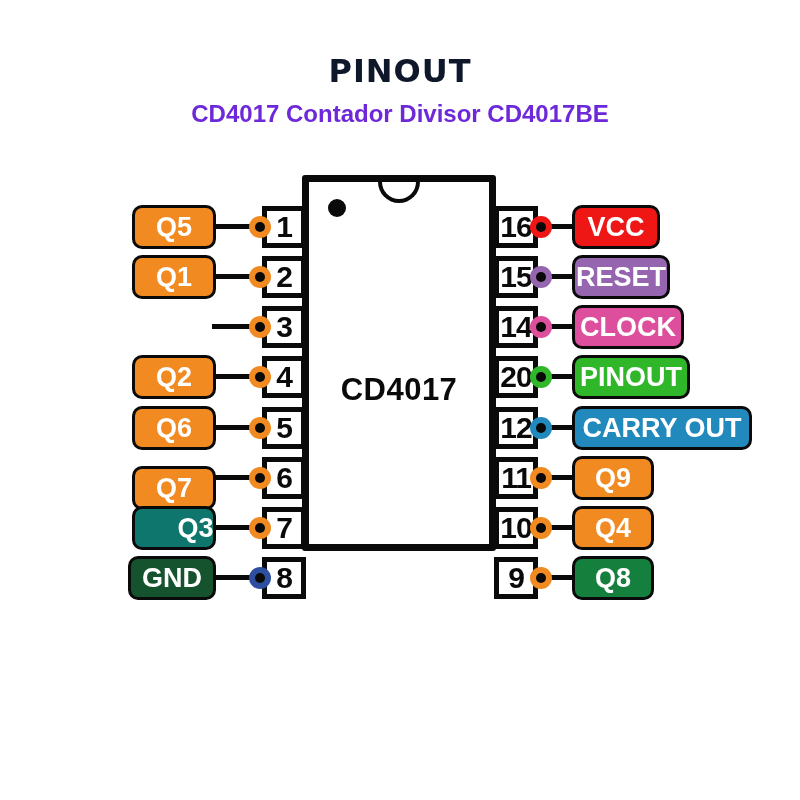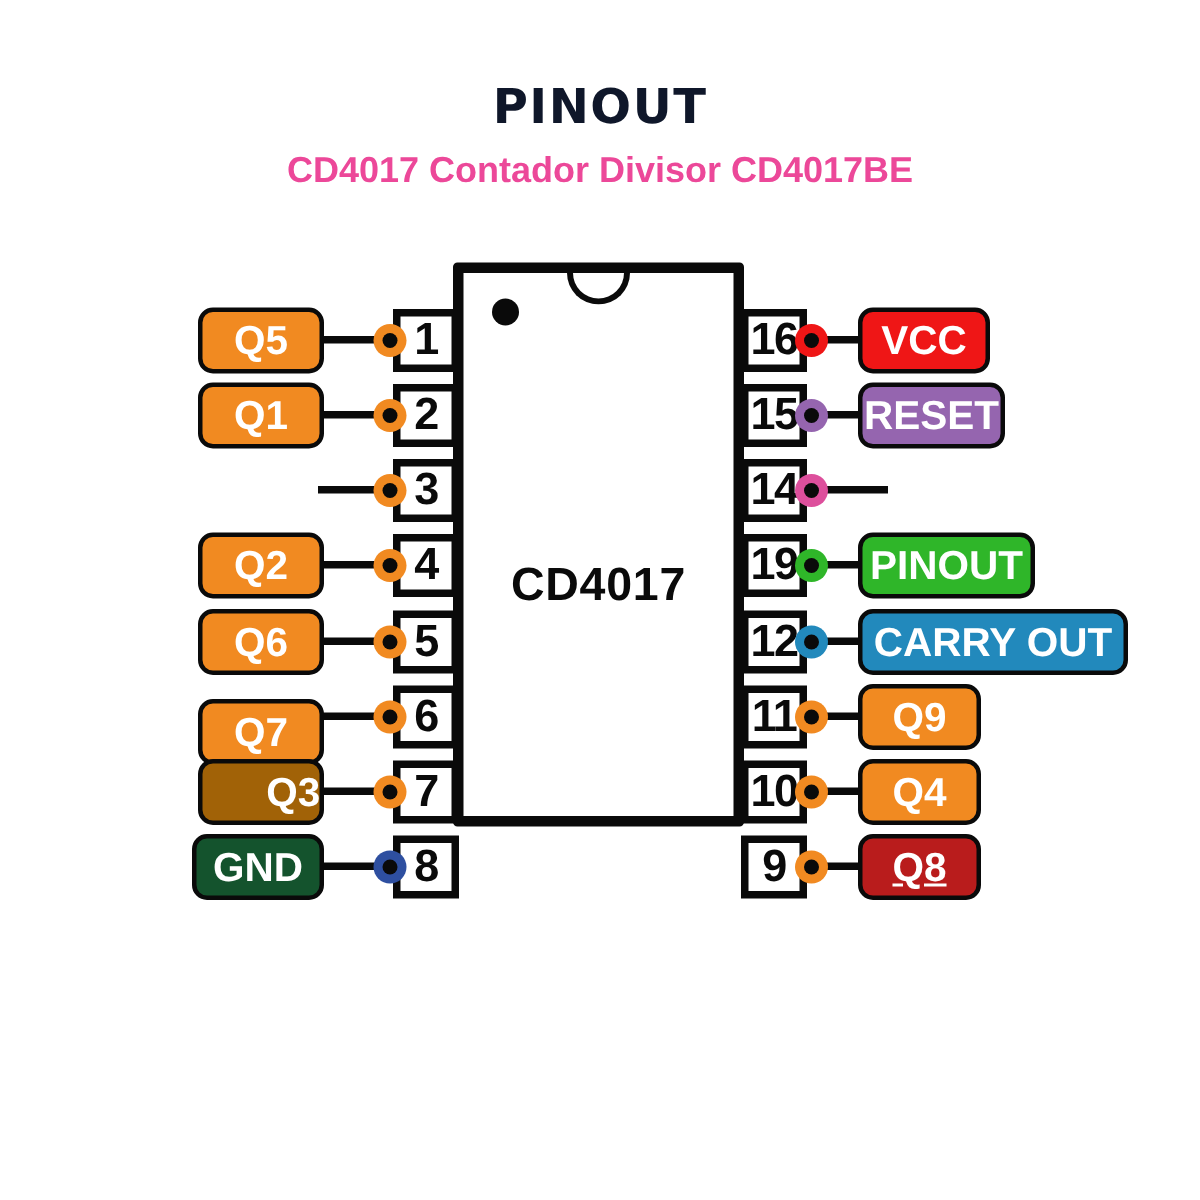--- a/index.html
+++ b/index.html
@@ -7,21 +7,21 @@
     position:relative;width:800px;height:800px;background:#ffffff;overflow:hidden;
     font-family:"Liberation Sans",sans-serif;
   }
   .title{
     position:absolute;top:52px;left:0;width:800px;text-align:center;
     font-family:"DejaVu Sans",sans-serif;font-weight:bold;font-size:32px;color:#0f172a;
     letter-spacing:1px;
   }
   .subtitle{
     position:absolute;top:100px;left:0;width:800px;text-align:center;
-    font-weight:bold;font-size:24px;color:#ec4899;letter-spacing:0;
+    font-weight:bold;font-size:24px;color:#6d28d9;letter-spacing:0;
   }
   
   .chip{
     position:absolute;left:302px;top:175px;width:194px;height:376px;
     box-sizing:border-box;background:#ffffff;border:7px solid #0a0a0a;border-radius:3px;
     z-index:2;
   }
   .notch{
     position:absolute;top:0;left:50%;transform:translateX(-50%);
     width:42px;height:21px;box-sizing:border-box;background:#ffffff;
@@ -110,21 +110,21 @@
     <div class="dot left-dot" style="background-color: rgb(241, 138, 33);"></div>
     <div class="numbox left-numbox">5</div>
   </div>
   <div class="row" style="top:456px">
     <div class="plabel left-label" style="background-color: rgb(241, 138, 33); margin-top: 10px;">Q7</div>
     <div class="wire left-wire"></div>
     <div class="dot left-dot" style="background-color: rgb(241, 138, 33);"></div>
     <div class="numbox left-numbox">6</div>
   </div>
   <div class="row" style="top:506px">
-    <div class="plabel left-label" style="background-color: #a16207; padding-left: 43px;">Q3</div>
+    <div class="plabel left-label" style="background-color: #0f766e; padding-left: 43px;">Q3</div>
     <div class="wire left-wire"></div>
     <div class="dot left-dot" style="background-color: rgb(241, 138, 33);"></div>
     <div class="numbox left-numbox">7</div>
   </div>
   <div class="row" style="top:556px">
     <div class="plabel left-label" style="left: 128px; width: 88px; background-color: #14532d;">GND</div>
     <div class="wire left-wire"></div>
     <div class="dot left-dot" style="background-color: rgb(46, 79, 160);"></div>
     <div class="numbox left-numbox">8</div>
   </div>
@@ -138,23 +138,24 @@
   <div class="row" style="top:255px">
     <div class="numbox right-numbox">15</div>
     <div class="dot right-dot" style="background-color: rgb(149, 101, 175);"></div>
     <div class="wire right-wire"></div>
     <div class="plabel right-label" style="width: 98px; background-color: rgb(149, 101, 175);">RESET</div>
   </div>
   <div class="row" style="top:305px">
     <div class="numbox right-numbox">14</div>
     <div class="dot right-dot" style="background-color: rgb(221, 79, 156);"></div>
     <div class="wire right-wire"></div>
+    <div class="plabel right-label" style="width: 112px; background-color: rgb(221, 79, 156);">CLOCK</div>
   </div>
   <div class="row" style="top:355px">
-    <div class="numbox right-numbox">19</div>
+    <div class="numbox right-numbox">20</div>
     <div class="dot right-dot" style="background-color: rgb(47, 182, 41);"></div>
     <div class="wire right-wire"></div>
     <div class="plabel right-label" style="width: 118px; background-color: rgb(47, 182, 41);">PINOUT</div>
   </div>
   <div class="row" style="top:406px">
     <div class="numbox right-numbox">12</div>
     <div class="dot right-dot" style="background-color: rgb(34, 137, 188);"></div>
     <div class="wire right-wire"></div>
     <div class="plabel right-label" style="width: 180px; background-color: rgb(34, 137, 188);">CARRY OUT</div>
   </div>
@@ -167,16 +168,16 @@
   <div class="row" style="top:506px">
     <div class="numbox right-numbox">10</div>
     <div class="dot right-dot" style="background-color: rgb(241, 138, 33);"></div>
     <div class="wire right-wire"></div>
     <div class="plabel right-label" style="width: 82px; background-color: rgb(241, 138, 33);">Q4</div>
   </div>
   <div class="row" style="top:556px">
     <div class="numbox right-numbox">9</div>
     <div class="dot right-dot" style="background-color: rgb(241, 138, 33);"></div>
     <div class="wire right-wire"></div>
-    <div class="plabel right-label" style="width: 82px; background-color: #b91c1c; text-decoration: underline;">Q8</div>
+    <div class="plabel right-label" style="width: 82px; background-color: #15803d;">Q8</div>
   </div>
 
 </div>
 
 </body></html>

